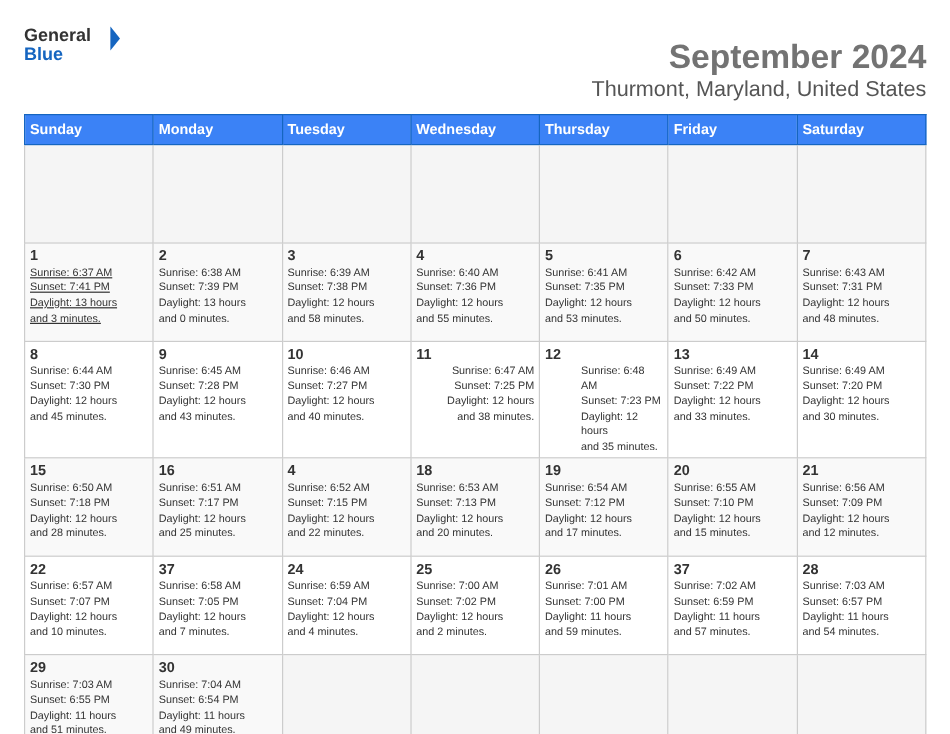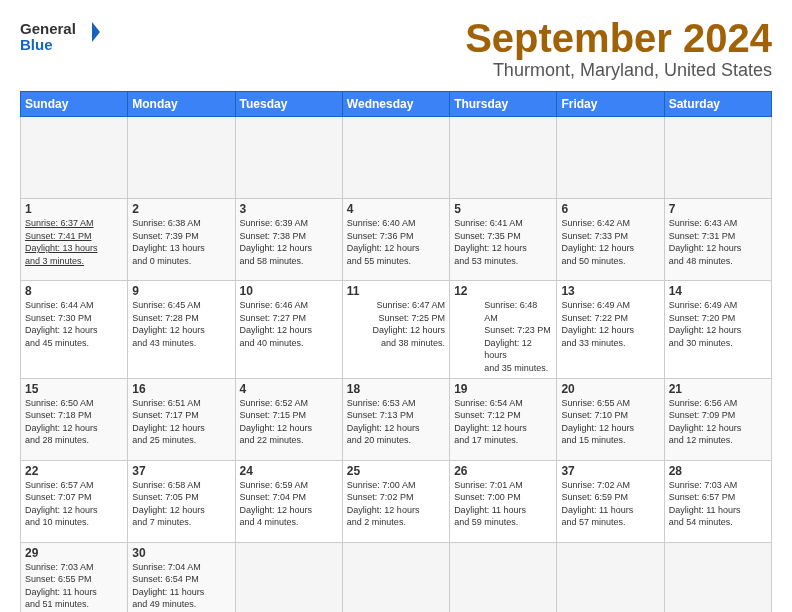--- a/index.html
+++ b/index.html
@@ -25,24 +25,25 @@
     }
     .logo {
       display: flex;
       align-items: center;
       gap: 4px;
     }
     .title-block {
       text-align: right;
     }
     .month-title {
-      font-size: 40px;
+      font-size: 28px;
       font-weight: bold;
-      color: #a16207;
+      color: #737373;
       line-height: 1.1;
+      margin-top: 17px;
     }
     .location-title {
       font-size: 18px;
       color: #555;
     }
     .calendar {
       flex: 1;
       border: 1px solid #ccc;
       border-collapse: collapse;
       width: 100%;

